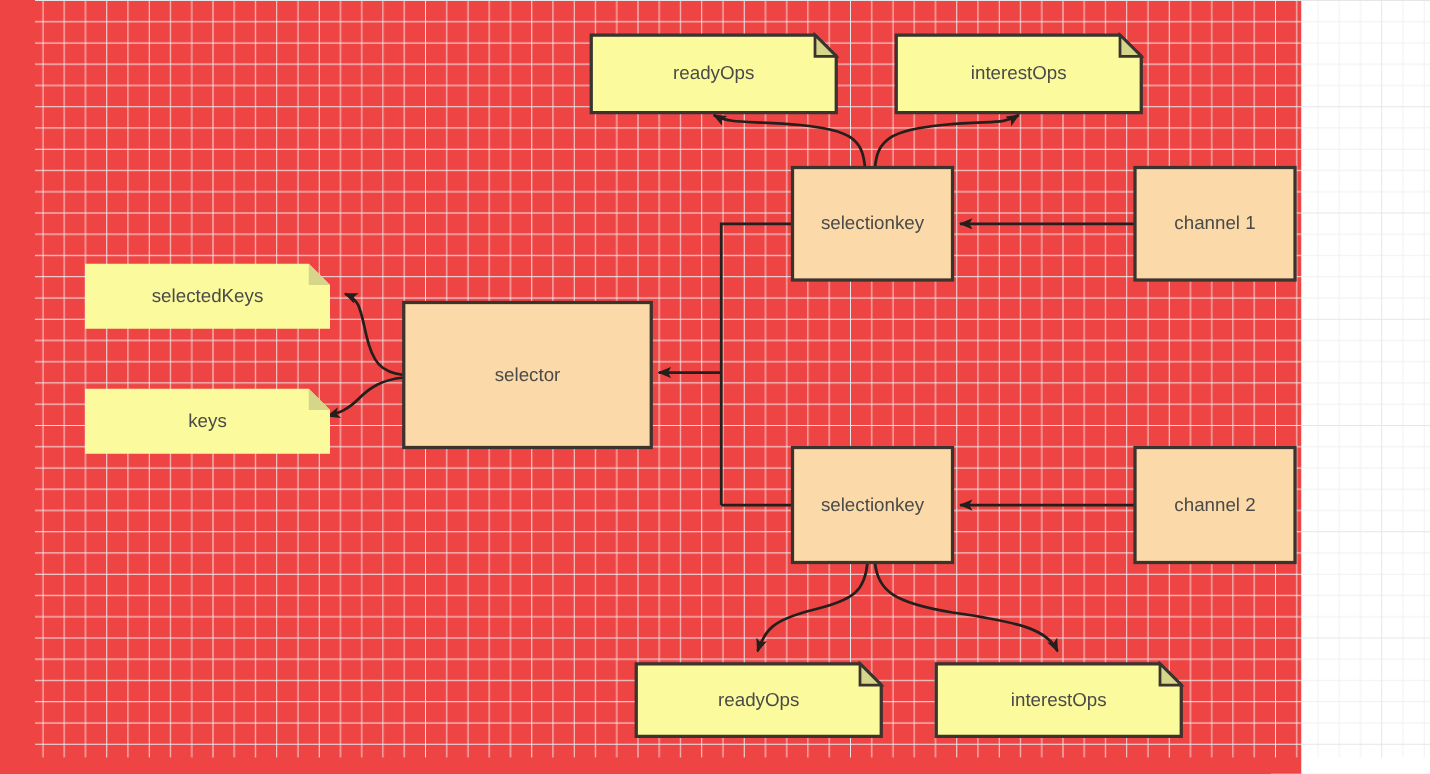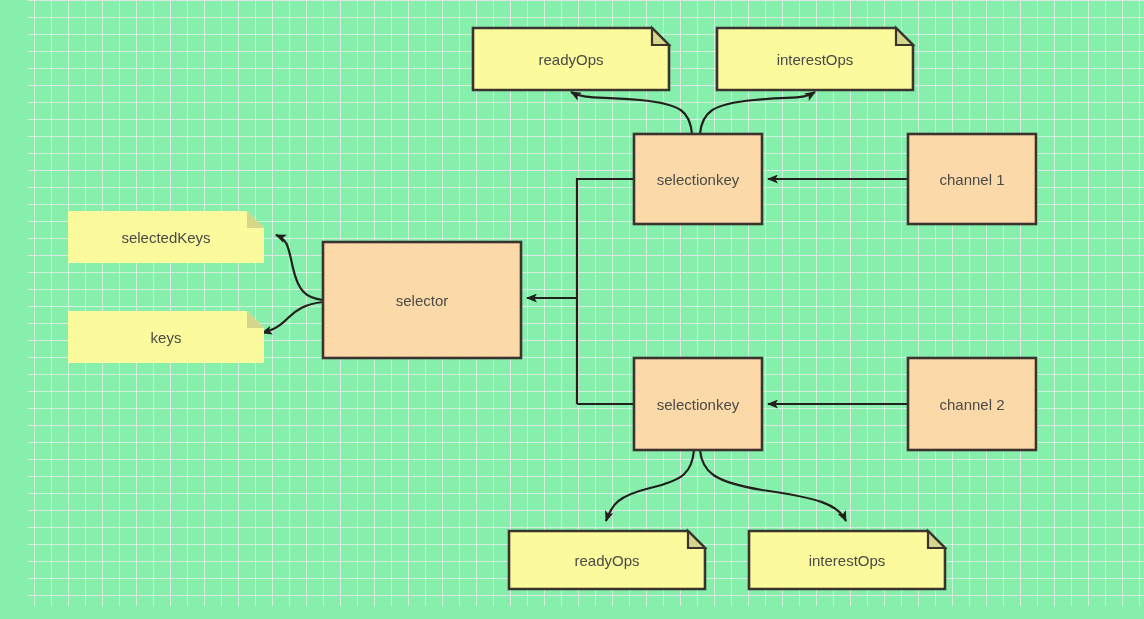--- a/index.html
+++ b/index.html
@@ -8,23 +8,23 @@
     background: #ffffff;
   }
   body {
     width: 1144px;
     height: 619px;
     font-family: "Liberation Sans", sans-serif;
     overflow: hidden;
   }
   #canvas {
     position: relative;
-    width: 1144px;
+    width: 1041px;
     height: 619px;
-    background: #86efac;
+    background: #ef4444;
   }
   #grid-layer, #diagram-layer {
     position: absolute;
     top: 0;
     left: 0;
     width: 1144px;
     height: 619px;
   }
   .node-label {
     font-family: "Liberation Sans", sans-serif;

